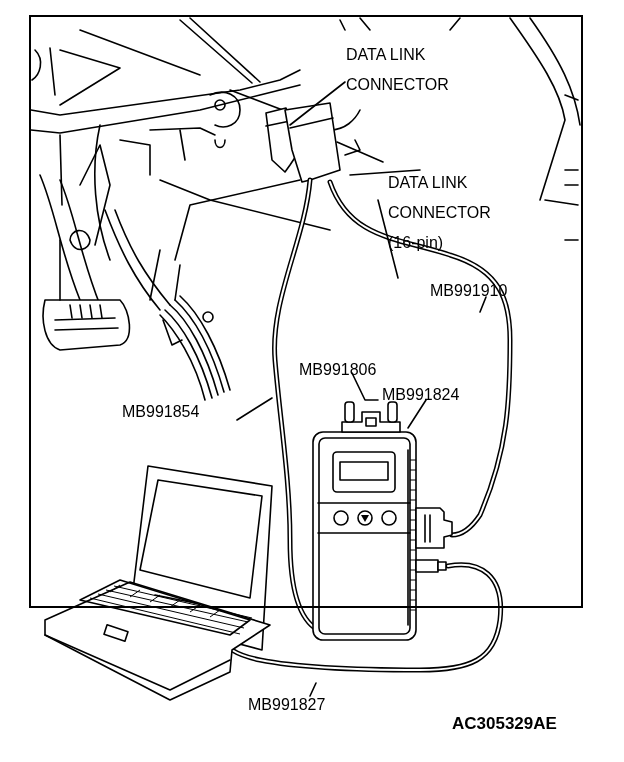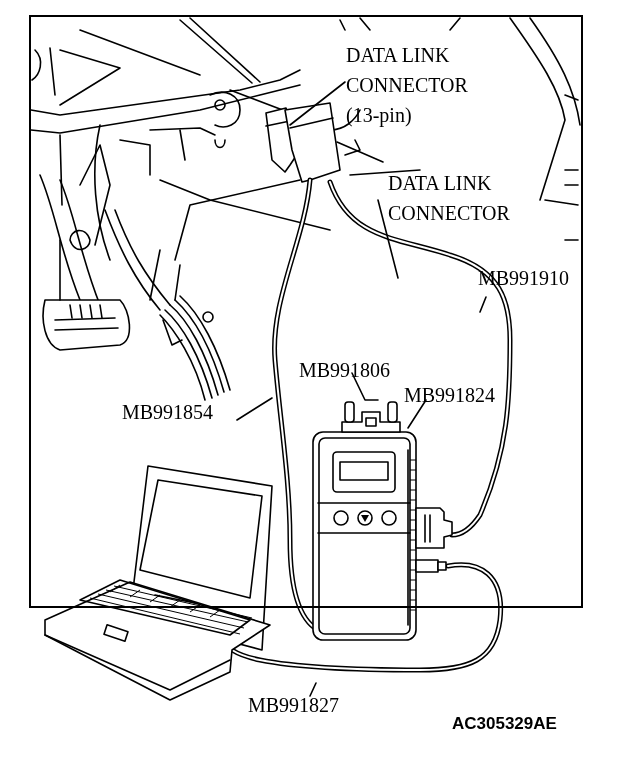--- a/index.html
+++ b/index.html
@@ -1,19 +1,19 @@
 <!DOCTYPE html>
 <html><head>
 <meta charset="utf-8">
 <style>
   html, body { margin:0; padding:0; background:#ffffff; }
   body { width:624px; height:762px; position:relative; overflow:hidden; font-family:"Liberation Sans", sans-serif; }
   #frame { position:absolute; left:29px; top:15px; width:550px; height:589px; border:2px solid #000; box-sizing:content-box; }
   #art { position:absolute; left:0; top:0; }
-  .lbl { position:absolute; font-family:Liberation Serif, serif; font-size:20px; color:#000; line-height:30px; white-space:nowrap; }
+  .lbl { position:absolute; font-family:Liberation Sans, sans-serif; font-size:16px; color:#000; line-height:30px; white-space:nowrap; }
   .fig-id { position:absolute; font-family:"Liberation Sans", sans-serif; font-weight:bold; font-size:17px; color:#000; white-space:nowrap; }
   svg .s { fill:none; stroke:#000; stroke-width:1.6; stroke-linecap:round; stroke-linejoin:round; }
   svg .t { fill:none; stroke:#000; stroke-width:1; }
   svg .w { fill:#fff; stroke:#000; stroke-width:1.6; stroke-linejoin:round; }
   svg .cable { fill:none; stroke:#000; stroke-width:5; stroke-linecap:round; stroke-linejoin:round; }
   svg .cable-in { fill:none; stroke:#fff; stroke-width:2; stroke-linecap:round; stroke-linejoin:round; }
 </style>
 </head>
 <body>
 
@@ -151,26 +151,26 @@
     <path class="s" d="M237 420 L272 398"></path>
     <path class="s" d="M316 683 L310 696"></path>
   </g>
 </svg>
 
 <div id="frame"></div>
 
 <div class="lbl" style="left:346px; top:40px;">
   <div>DATA LINK</div>
   <div>CONNECTOR</div>
-  <div>(13-pin)</div>
 </div>
 
 <div class="lbl" style="left:388px; top:168px;">
   <div>DATA LINK</div>
   <div>CONNECTOR</div>
+  <div>(16-pin)</div>
 </div>
 
-<div class="lbl" style="left:430px; top:263px;margin-left:48px;">MB991910</div>
+<div class="lbl" style="left:430px; top:276px;">MB991910</div>
 <div class="lbl" style="left:299px; top:355px;">MB991806</div>
-<div class="lbl" style="left:404px; top:380px;">MB991824</div>
+<div class="lbl" style="left:382px; top:380px;">MB991824</div>
 <div class="lbl" style="left:122px; top:397px;">MB991854</div>
 <div class="lbl" style="left:248px; top:690px;">MB991827</div>
 <div class="fig-id" style="left:452px; top:714px;text-align:right;">AC305329AE</div>
 
 </body></html>

